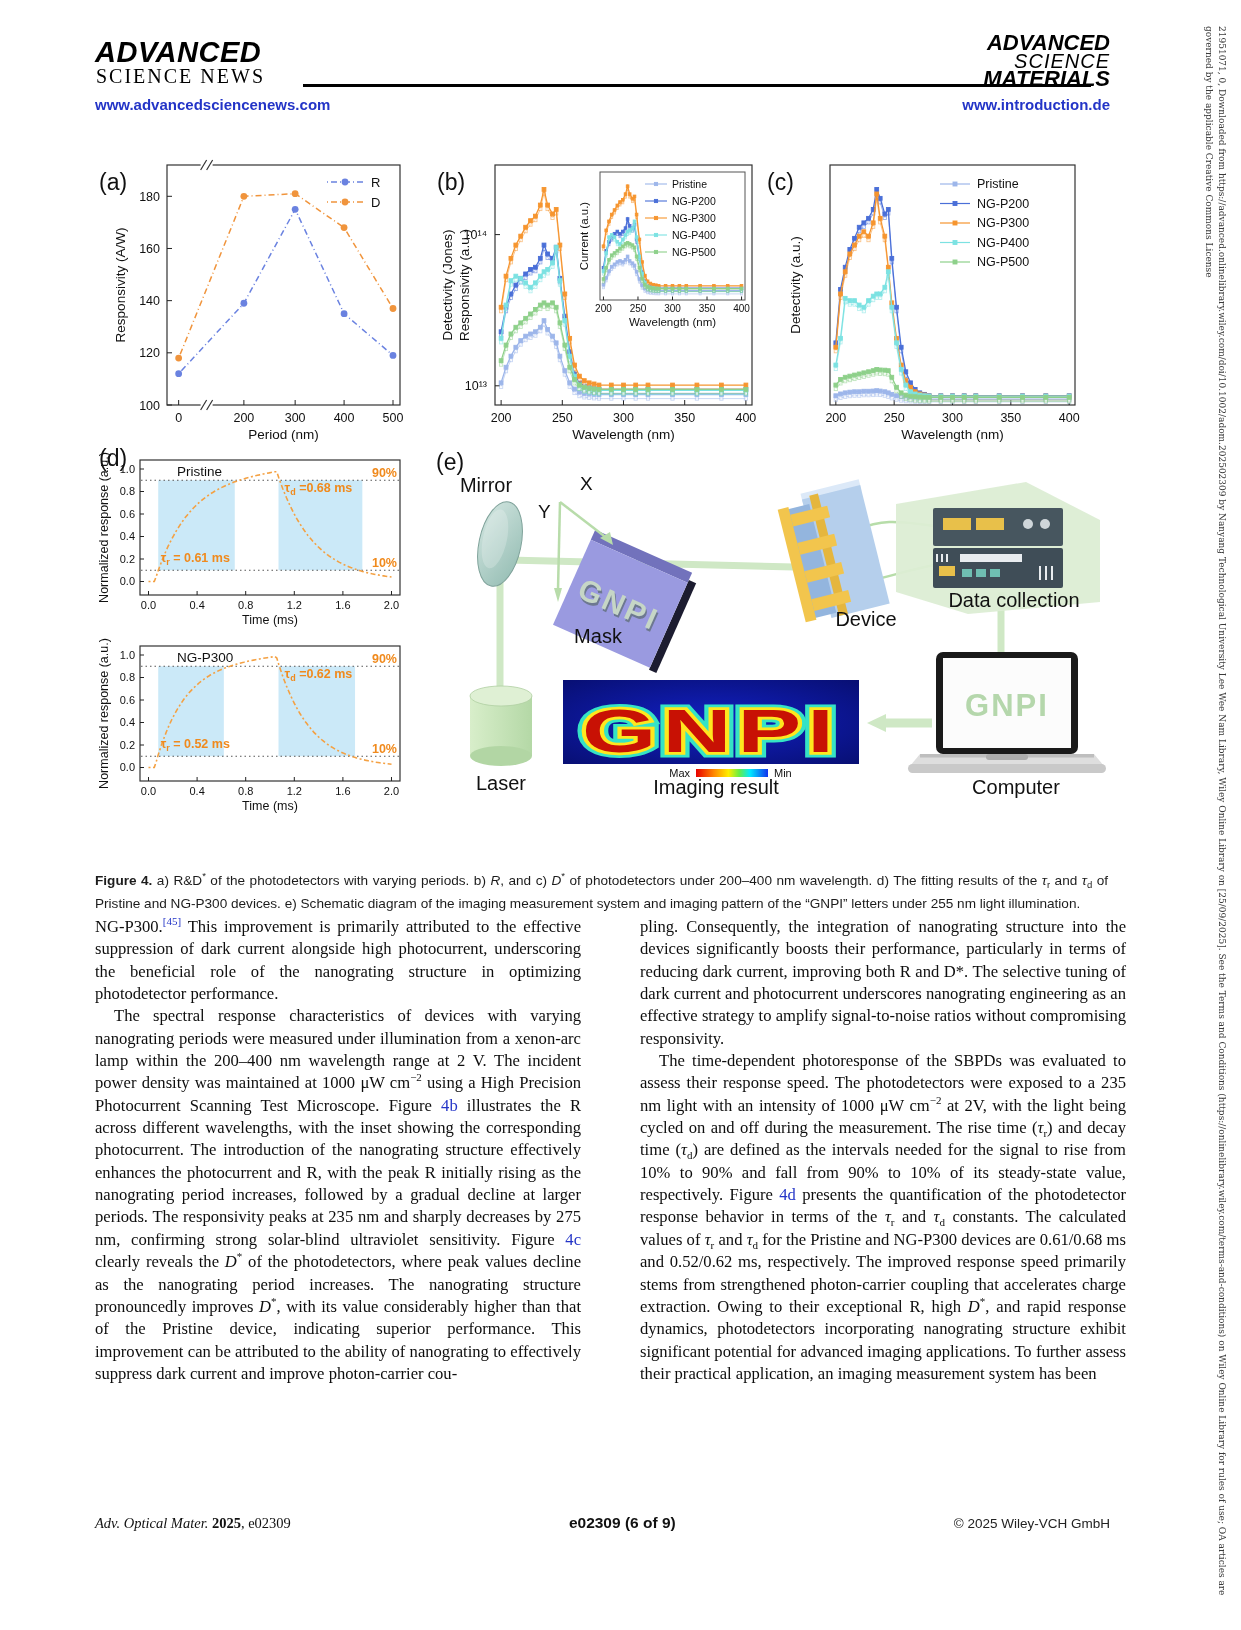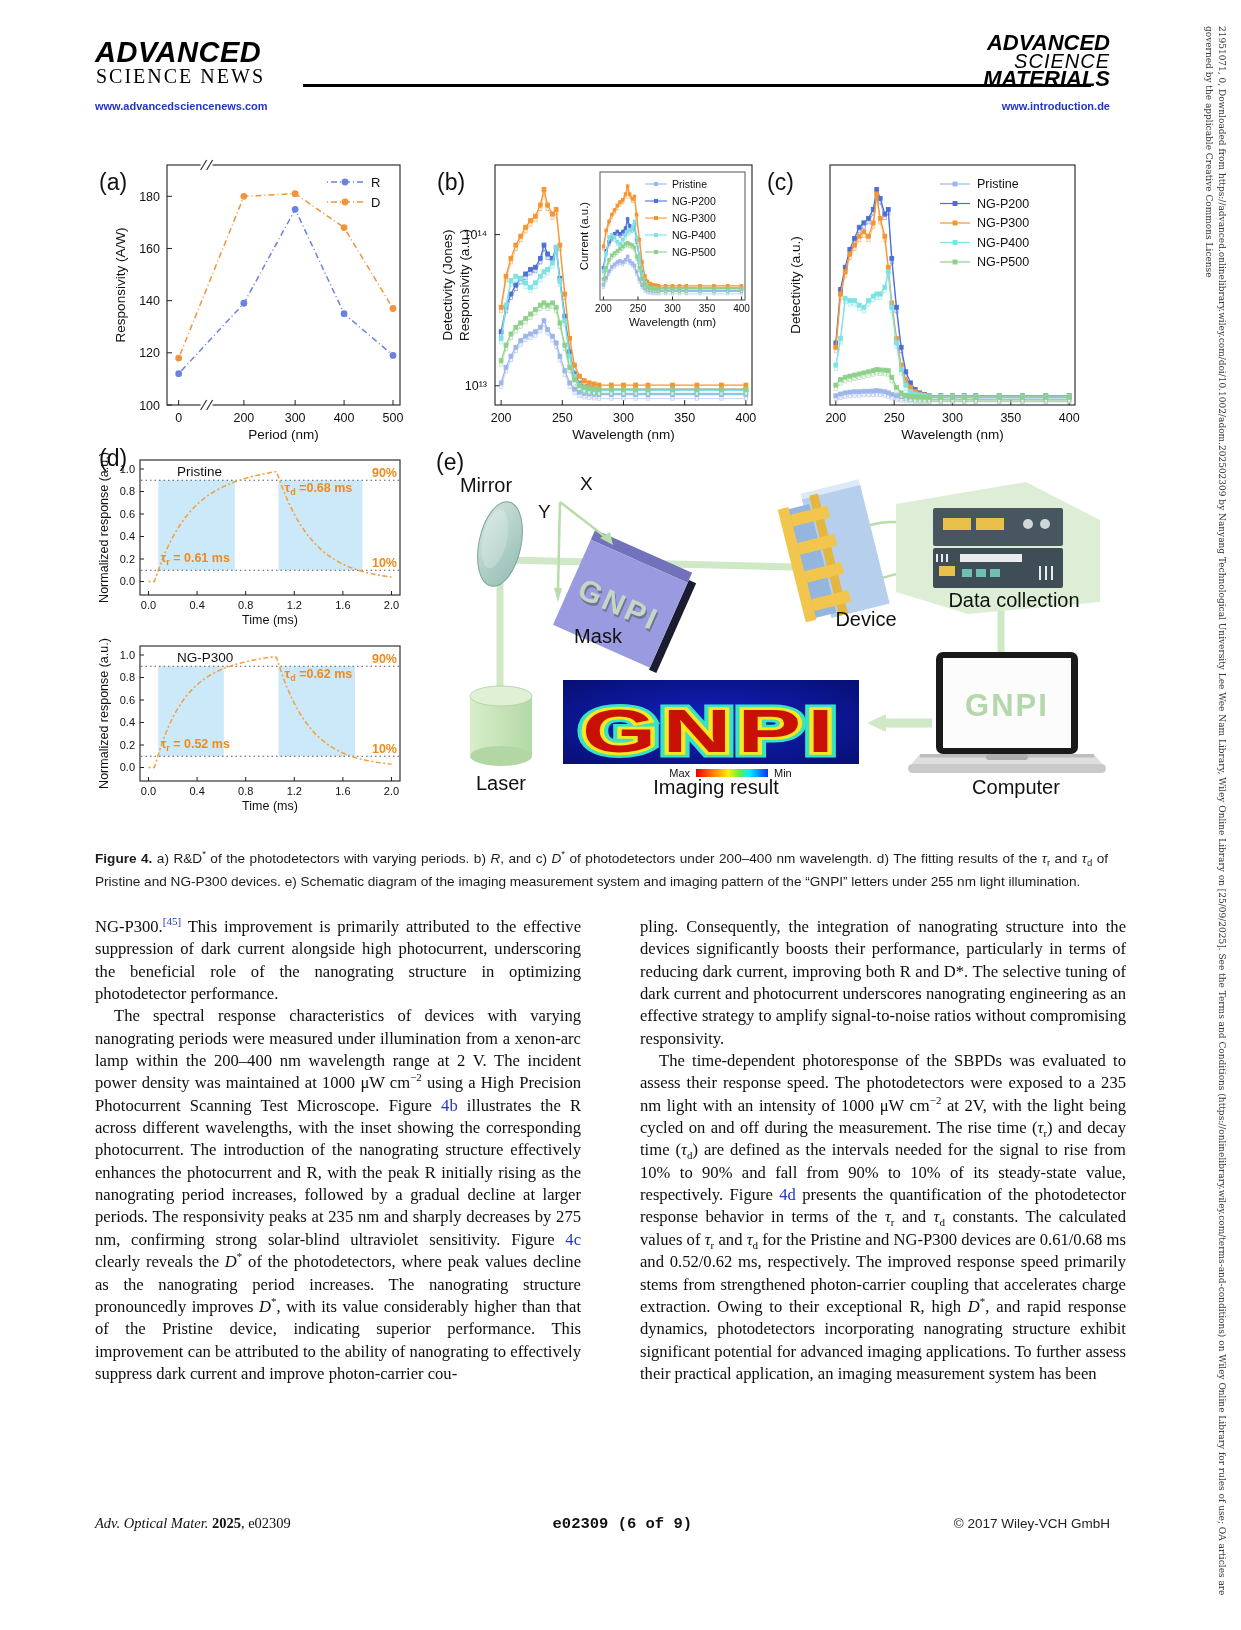--- a/index.html
+++ b/index.html
@@ -10,36 +10,36 @@
   .logoL1{left:95px;top:38px;font-family:"Liberation Sans",sans-serif;font-weight:bold;font-style:italic;
           font-size:29px;letter-spacing:.5px;color:#000;line-height:1;}
   .logoL2{left:96px;top:66px;font-family:Liberation Serif, serif;font-size:20px;letter-spacing:2px;color:#000;line-height:1;}
   .rule{left:303px;top:84px;width:788px;height:3px;background:#000;}
   .logoR{left:930px;top:34px;width:180px;text-align:right;font-family:"Liberation Sans",sans-serif;
          font-style:italic;color:#000;line-height:18px;}
   .logoR .l1,.logoR .l3{font-weight:bold;font-size:22px;}
   .logoR .l2{font-weight:normal;font-size:20px;letter-spacing:1px;}
   .urlL{left:95px;top:96px;}
   .urlR{left:930px;top:96px;width:180px;text-align:right;}
-  .url{font-family:"Liberation Sans",sans-serif;font-weight:bold;font-size:11px;color:#2334c7;text-decoration:none;text-align:right;}
+  .url{font-family:"Liberation Sans",sans-serif;font-weight:bold;font-size:15px;color:#2334c7;text-decoration:none;text-align:right;}
   
   .fig{left:95px;top:150px;width:1015px;height:668px;}
-  .caption{left:95px;top:845px;width:1013px;font-family:"Liberation Sans",sans-serif;font-size:13.6px;
+  .caption{left:95px;top:867px;width:1013px;font-family:"Liberation Sans",sans-serif;font-size:13.6px;
            line-height:18.6px;text-align:justify;color:#1c1c1c;}
   .caption sup{font-size:9.5px;} .caption sub{font-size:9.5px;}
   
   .col{top:916px;width:486px;}
   .col.left{left:95px;} .col.right{left:640px;}
   .para{margin:0;text-align:justify;font-size:16.6px;line-height:22.35px;color:#0d0d0d;}
   .para.indent{text-indent:19px;}
   .para sup{font-size:11px;line-height:0;} .para sub{font-size:11px;line-height:0;}
   .tlink{color:#2334c7;}
   
   .footer{left:95px;top:1507px;width:1015px;display:flex;justify-content:space-between;align-items:baseline;}
-  .footL{font-size:14.5px;margin-top:8px;} .footC{font-family:Liberation Mono, monospace;font-weight:bold;font-size:15.5px;text-align:right;}
+  .footL{font-size:14.5px;margin-top:8px;} .footC{font-family:Liberation Sans, sans-serif;font-weight:bold;font-size:15.5px;text-align:right;}
   .footR{font-family:"Liberation Sans",sans-serif;font-size:13.5px;color:#222;}
   
   .sidebar{left:1194px;top:26px;height:1588px;width:34px;writing-mode:vertical-rl;
            font-family:"DejaVu Serif",serif;font-size:9px;color:#3a3a3a;letter-spacing:0;overflow:hidden;line-height:13px;}
   svg text{user-select:none;}
 </style>
 </head>
 <body>
 
 <div class="page">
@@ -1330,17 +1330,17 @@
       <p class="para indent"><span>The spectral response characteristics of devices with varying nanograting periods were measured under illumination from a xenon-arc lamp within the 200–400 nm wavelength range at 2 V. The incident power density was maintained at 1000 μW cm</span><sup>−2</sup><span> using a High Precision Photocurrent Scanning Test Microscope. Figure </span><span class="tlink">4b</span><span> illustrates the R across different wavelengths, with the inset showing the corresponding photocurrent. The introduction of the nanograting structure effectively enhances the photocurrent and R, with the peak R initially rising as the nanograting period increases, followed by a gradual decline at larger periods. The responsivity peaks at 235 nm and sharply decreases by 275 nm, confirming strong solar-blind ultraviolet sensitivity. Figure </span><span class="tlink">4c</span><span> clearly reveals the </span><i>D</i><sup>*</sup><span> of the photodetectors, where peak values decline as the nanograting period increases. The nanograting structure pronouncedly improves </span><i>D</i><sup>*</sup><span>, with its value considerably higher than that of the Pristine device, indicating superior performance. This improvement can be attributed to the ability of nanograting to effectively suppress dark current and improve photon-carrier cou-</span></p>
     </div>
   <div class="abs col right">
       <p class="para"><span>pling. Consequently, the integration of nanograting structure into the devices significantly boosts their performance, particularly in terms of reducing dark current, improving both R and D*. The selective tuning of dark current and photocurrent underscores nanograting engineering as an effective strategy to amplify signal-to-noise ratios without compromising responsivity.</span></p>
       <p class="para indent"><span>The time-dependent photoresponse of the SBPDs was evaluated to assess their response speed. The photodetectors were exposed to a 235 nm light with an intensity of 1000 μW cm</span><sup>−2</sup><span> at 2V, with the light being cycled on and off during the measurement. The rise time (</span><i>τ</i><sub>r</sub><span>) and decay time (</span><i>τ</i><sub>d</sub><span>) are defined as the intervals needed for the signal to rise from 10% to 90% and fall from 90% to 10% of its steady-state value, respectively. Figure </span><span class="tlink">4d</span><span> presents the quantification of the photodetector response behavior in terms of the </span><i>τ</i><sub>r</sub><span> and </span><i>τ</i><sub>d</sub><span> constants. The calculated values of </span><i>τ</i><sub>r</sub><span> and </span><i>τ</i><sub>d</sub><span> for the Pristine and NG-P300 devices are 0.61/0.68 ms and 0.52/0.62 ms, respectively. The improved response speed primarily stems from strengthened photon-carrier coupling that accelerates charge extraction. Owing to their exceptional R, high </span><i>D</i><sup>*</sup><span>, and rapid response dynamics, photodetectors incorporating nanograting structure exhibit significant potential for advanced imaging applications. To further assess their practical application, an imaging measurement system has been</span></p>
     </div>
 
   <div class="abs footer">
     <span class="footL"><i>Adv. Optical Mater.</i><span> </span><b>2025</b><span>, e02309</span></span>
     <span class="footC">e02309 (6 of 9)</span>
-    <span class="footR">© 2017 Wiley-VCH GmbH</span>
+    <span class="footR">© 2025 Wiley-VCH GmbH</span>
   </div>
 
   <div class="abs sidebar">21951071, 0, Downloaded from https://advanced.onlinelibrary.wiley.com/doi/10.1002/adom.202502309 by Nanyang Technological University Lee Wee Nam Library, Wiley Online Library on [25/09/2025]. See the Terms and Conditions (https://onlinelibrary.wiley.com/terms-and-conditions) on Wiley Online Library for rules of use; OA articles are governed by the applicable Creative Commons License</div>
 </div>
 
 </body></html>

